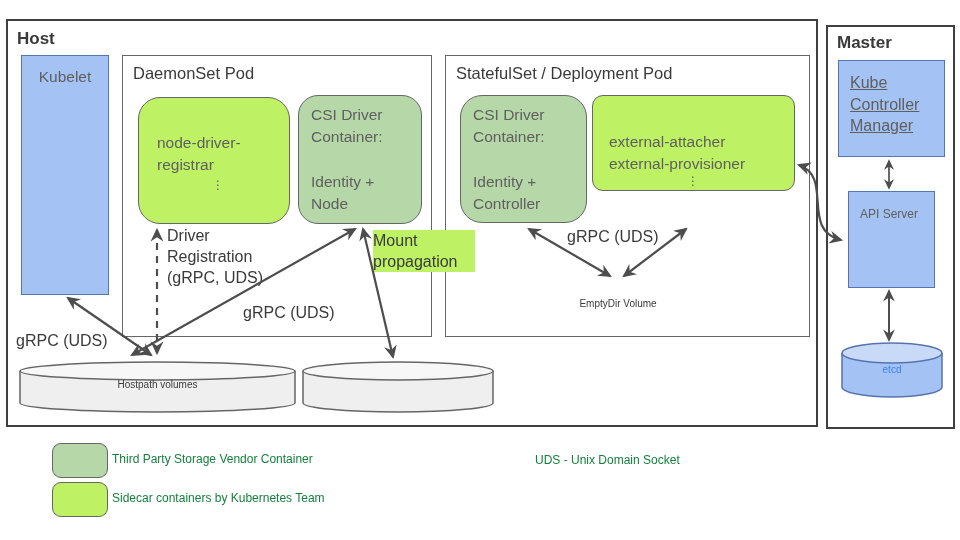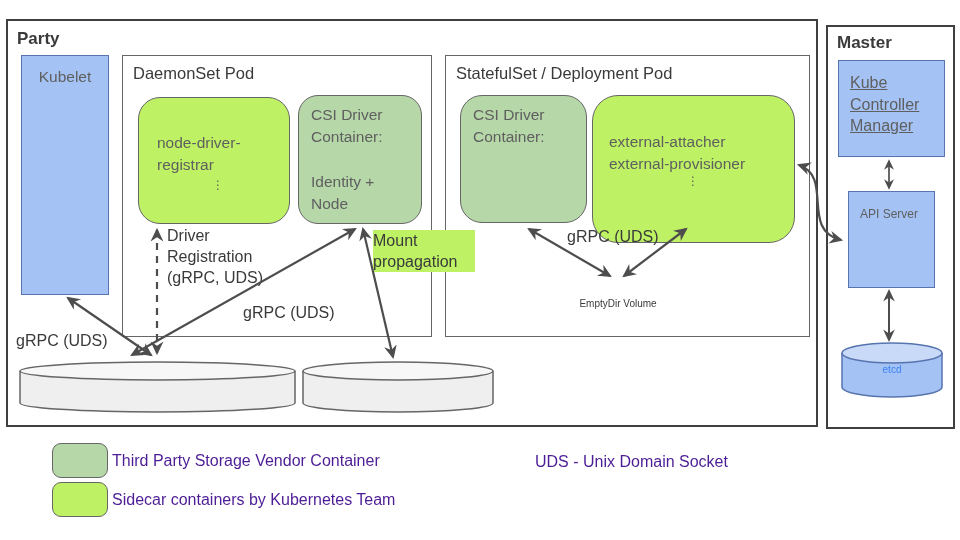--- a/index.html
+++ b/index.html
@@ -21,21 +21,21 @@
   .pink{background:#bef264;}
 
   .bold-title{font-size:17px;font-weight:bold;color:#3a3a3a;}
   .pod-title{font-size:16.5px;color:#3a3a3a;white-space:nowrap;}
   .inner-text{font-size:15.5px;color:#5f5f5f;line-height:21.5px;}
   .edge-label{font-size:16px;color:#3a3a3a;line-height:21px;white-space:nowrap;}
   .wrap{white-space:normal;}
   .cyl-label{font-size:10px;color:#3a3a3a;text-align:center;}
   .ellipsis{display:block;text-align:center;font-size:12px;color:#5f5f5f;letter-spacing:0;line-height:13px;margin-top:4px;}
   .legend-swatch{width:56px;height:35px;border:1.5px solid #666;border-radius:9px;box-sizing:border-box;}
-  .legend-label{font-size:16px;color:#4c1d95;white-space:nowrap;}
+  .legend-label{font-size:12px;color:#15803d;white-space:nowrap;}
 </style>
 </head>
 <body>
 
 <div id="canvas">
 
   <svg id="shapes-layer" class="layer">
     <g>
       <path d="M20 371 L20 403 A137.5 9 0 0 0 295 403 L295 371" fill="#efefef" stroke="#666" stroke-width="1.5"></path>
       <ellipse cx="157.5" cy="371" rx="137.5" ry="9" fill="#f7f7f7" stroke="#666" stroke-width="1.5"></ellipse>
@@ -50,21 +50,21 @@
     </g>
     <g>
       <path d="M842 353 L842 387 A50 10 0 0 0 942 387 L942 353" fill="#a4c2f4" stroke="#5674ae" stroke-width="1.5"></path>
       <ellipse cx="892" cy="353" rx="50" ry="10" fill="#c9daf8" stroke="#5674ae" stroke-width="1.5"></ellipse>
     </g>
   </svg>
 
   <div id="content">
 
     <div class="abs outer-box" style="left:6px;top:19px;width:812px;height:408px;"></div>
-    <div class="abs bold-title" style="left:17px;top:29px;">Party</div>
+    <div class="abs bold-title" style="left:17px;top:29px;">Host</div>
 
     <div class="abs blue-box" style="left:21px;top:55px;width:88px;height:240px;text-align:center;padding-top:10px;">
       <span class="inner-text">Kubelet</span>
     </div>
 
     <div class="abs pod-box" style="left:122px;top:55px;width:310px;height:282px;"></div>
     <div class="abs pod-title" style="left:133px;top:64px;">DaemonSet Pod</div>
 
     <div class="abs round-box pink" style="left:138px;top:97px;width:152px;height:127px;padding:34px 0 0 18px;">
       <div class="inner-text wrap" style="width:122px;">node-driver-registrar</div>
@@ -74,34 +74,36 @@
     <div class="abs round-box green" style="left:298px;top:95px;width:124px;height:129px;border-radius:20px;padding:8px 0 0 12px;">
       <div class="inner-text wrap" style="width:100px;">CSI Driver Container:</div>
       <div class="inner-text wrap" style="width:100px;margin-top:24px;">Identity + Node</div>
     </div>
 
     <div class="abs pod-box" style="left:445px;top:55px;width:365px;height:282px;"></div>
     <div class="abs pod-title" style="left:456px;top:64px;">StatefulSet / Deployment Pod</div>
 
     <div class="abs round-box green" style="left:460px;top:95px;width:127px;height:128px;padding:8px 0 0 12px;">
       <div class="inner-text wrap" style="width:104px;">CSI Driver Container:</div>
+      <div class="inner-text wrap" style="width:104px;margin-top:24px;">Identity + Controller</div>
     </div>
 
-    <div class="abs round-box pink" style="left:592px;top:95px;width:203px;height:148px;border-radius:26px;padding:35px 0 0 16px;">
+    <div class="abs round-box pink" style="left:592px;top:95px;width:203px;height:96px;border-radius:11px;padding:35px 0 0 16px;">
       <div class="inner-text" style="white-space:nowrap;">external-attacher</div>
       <div class="inner-text" style="white-space:nowrap;">external-provisioner</div>
       <span class="ellipsis" style="width:168px;margin-top:1px;">⋮</span>
     </div>
 
     <div class="abs edge-label" style="left:16px;top:330px;">gRPC (UDS)</div>
     <div class="abs edge-label wrap" style="left:167px;top:225px;width:108px;">Driver Registration (gRPC, UDS)</div>
     <div class="abs edge-label" style="left:243px;top:302px;">gRPC (UDS)</div>
     <div class="abs edge-label wrap" style="left:373px;top:230px;width:102px;background:#bef264;">Mount propagation</div>
     <div class="abs edge-label" style="left:567px;top:226px;">gRPC (UDS)</div>
 
+    <div class="abs cyl-label" style="left:20px;top:379px;width:275px;">Hostpath volumes</div>
     <div class="abs cyl-label" style="left:523px;top:298px;width:190px;">EmptyDir Volume</div>
     <div class="abs cyl-label" style="left:842px;top:364px;width:100px;color:#3b82f6;">etcd</div>
 
     <div class="abs outer-box" style="left:826px;top:25px;width:129px;height:404px;"></div>
     <div class="abs bold-title" style="left:837px;top:33px;">Master</div>
 
     <div class="abs blue-box" style="left:838px;top:60px;width:107px;height:97px;padding:11px 0 0 11px;">
       <div class="inner-text wrap" style="width:90px;font-size:16px;text-decoration:underline;">Kube Controller Manager</div>
     </div>
 

